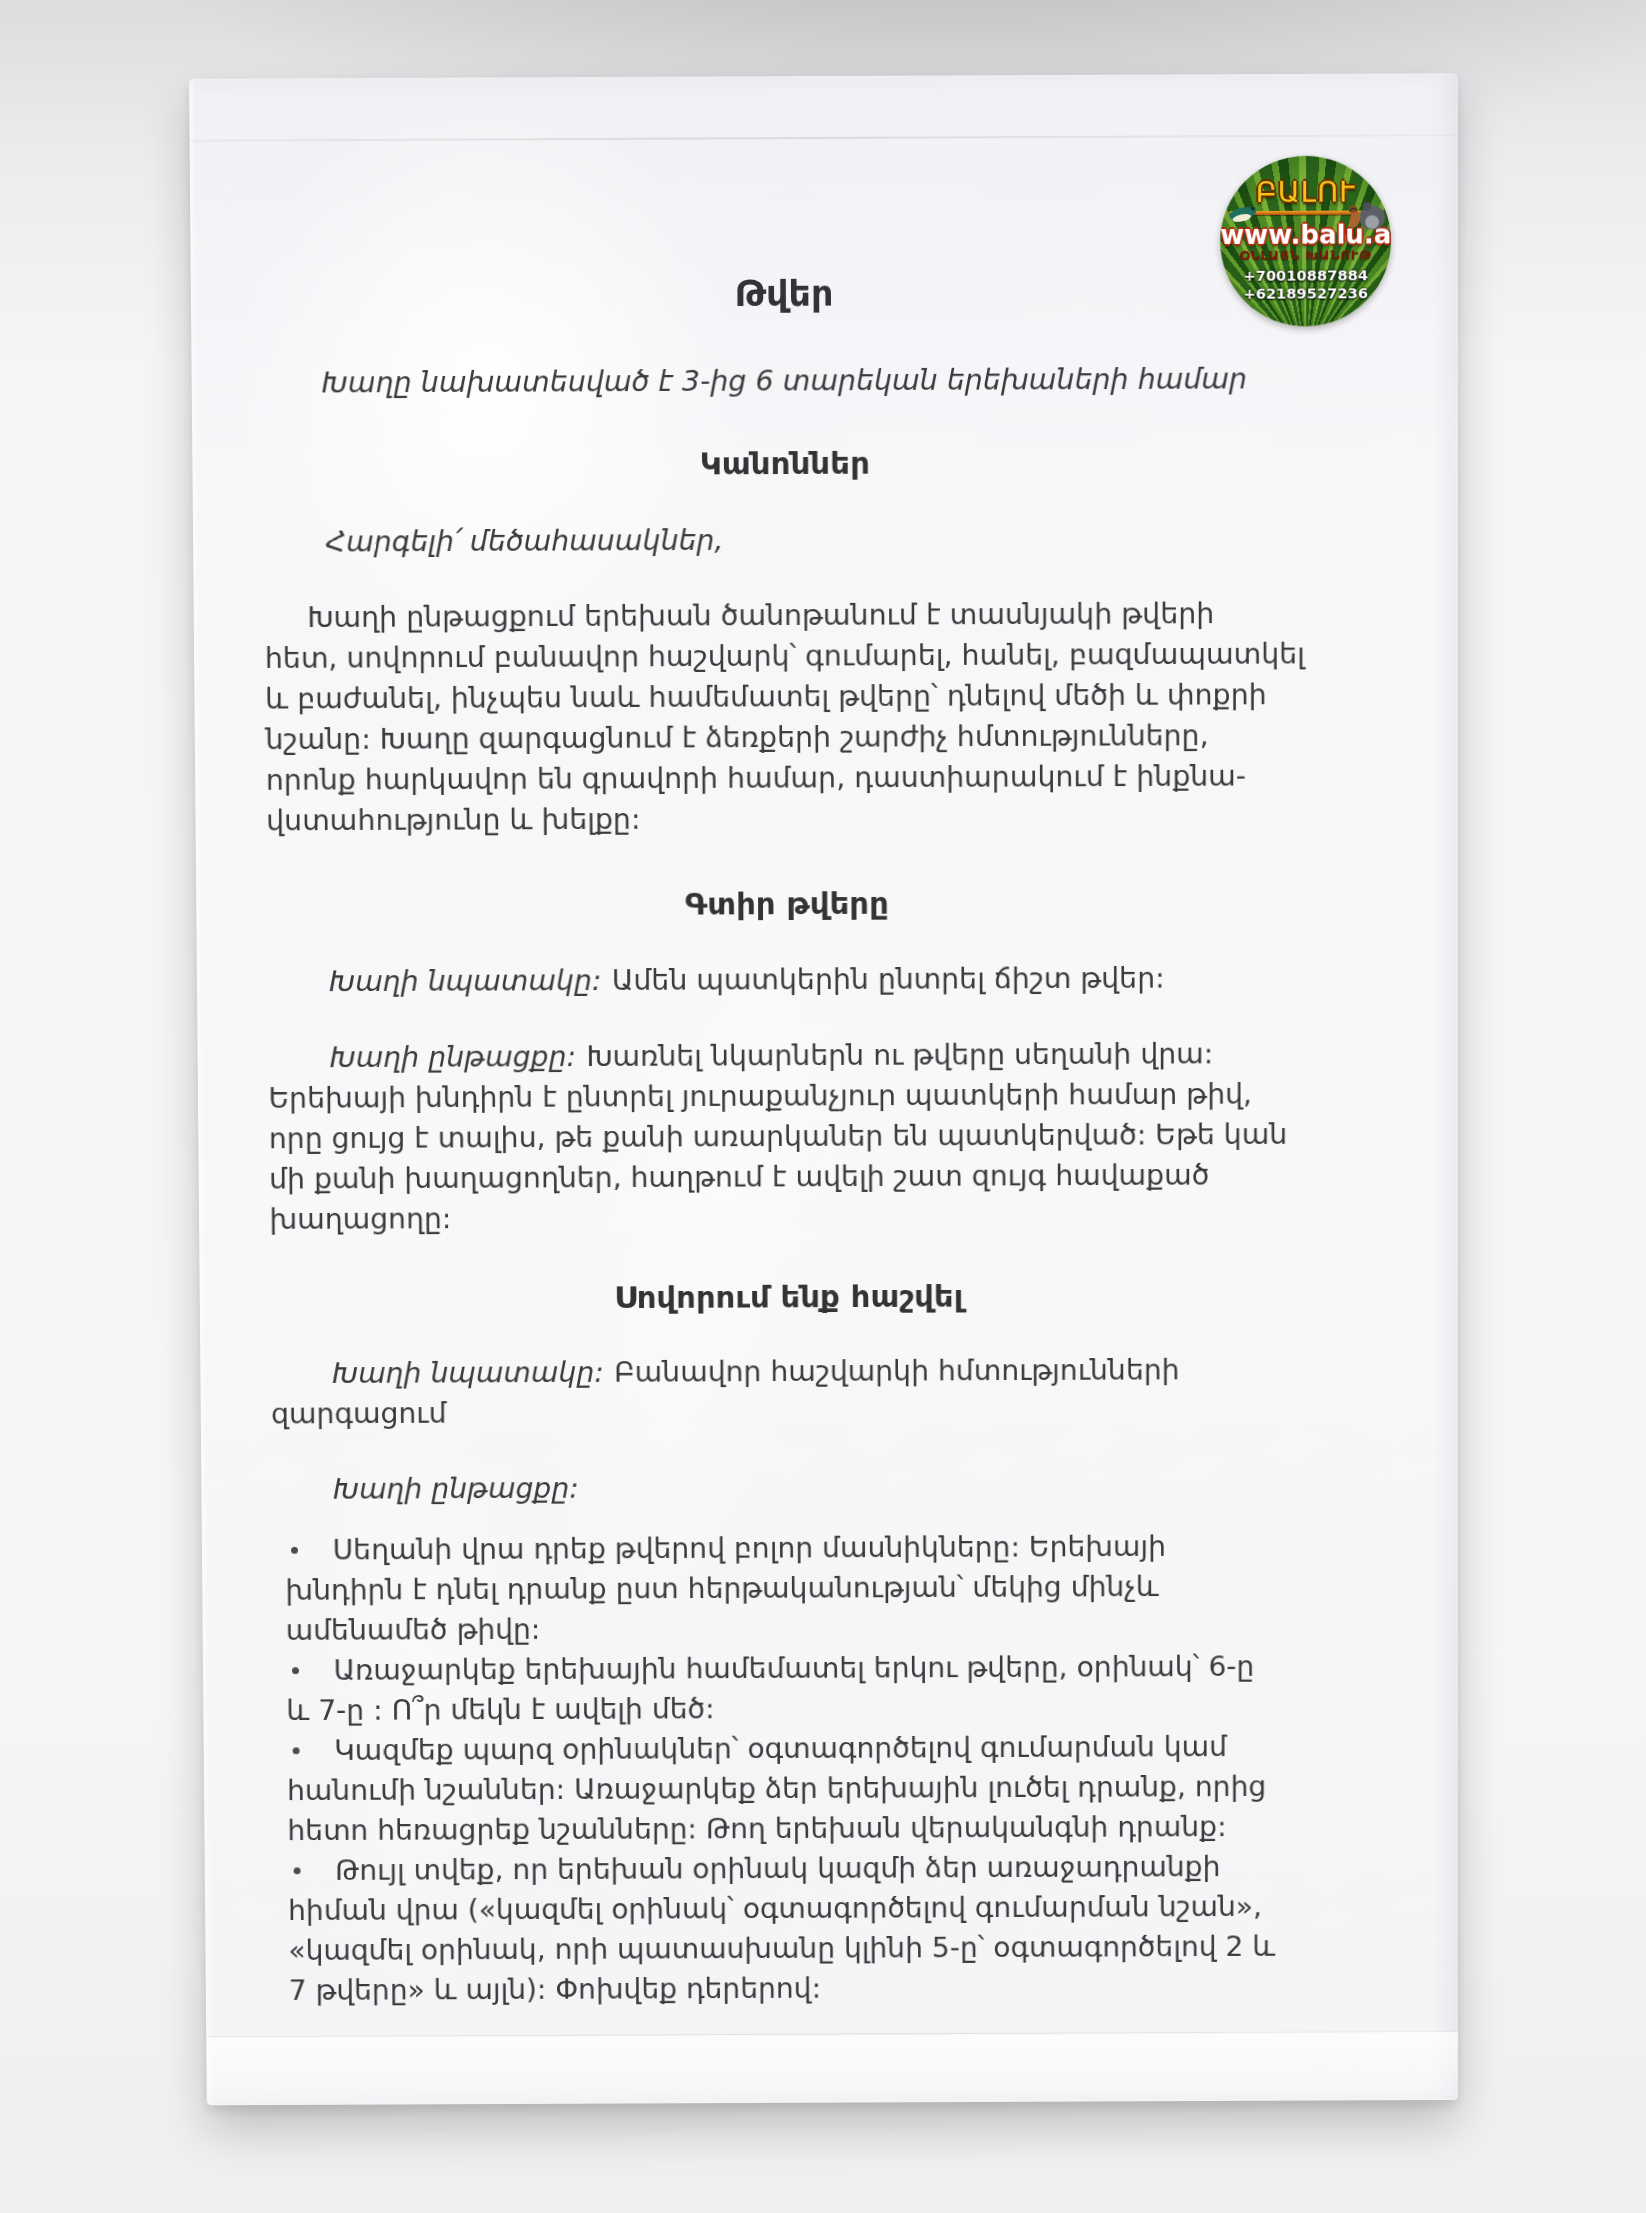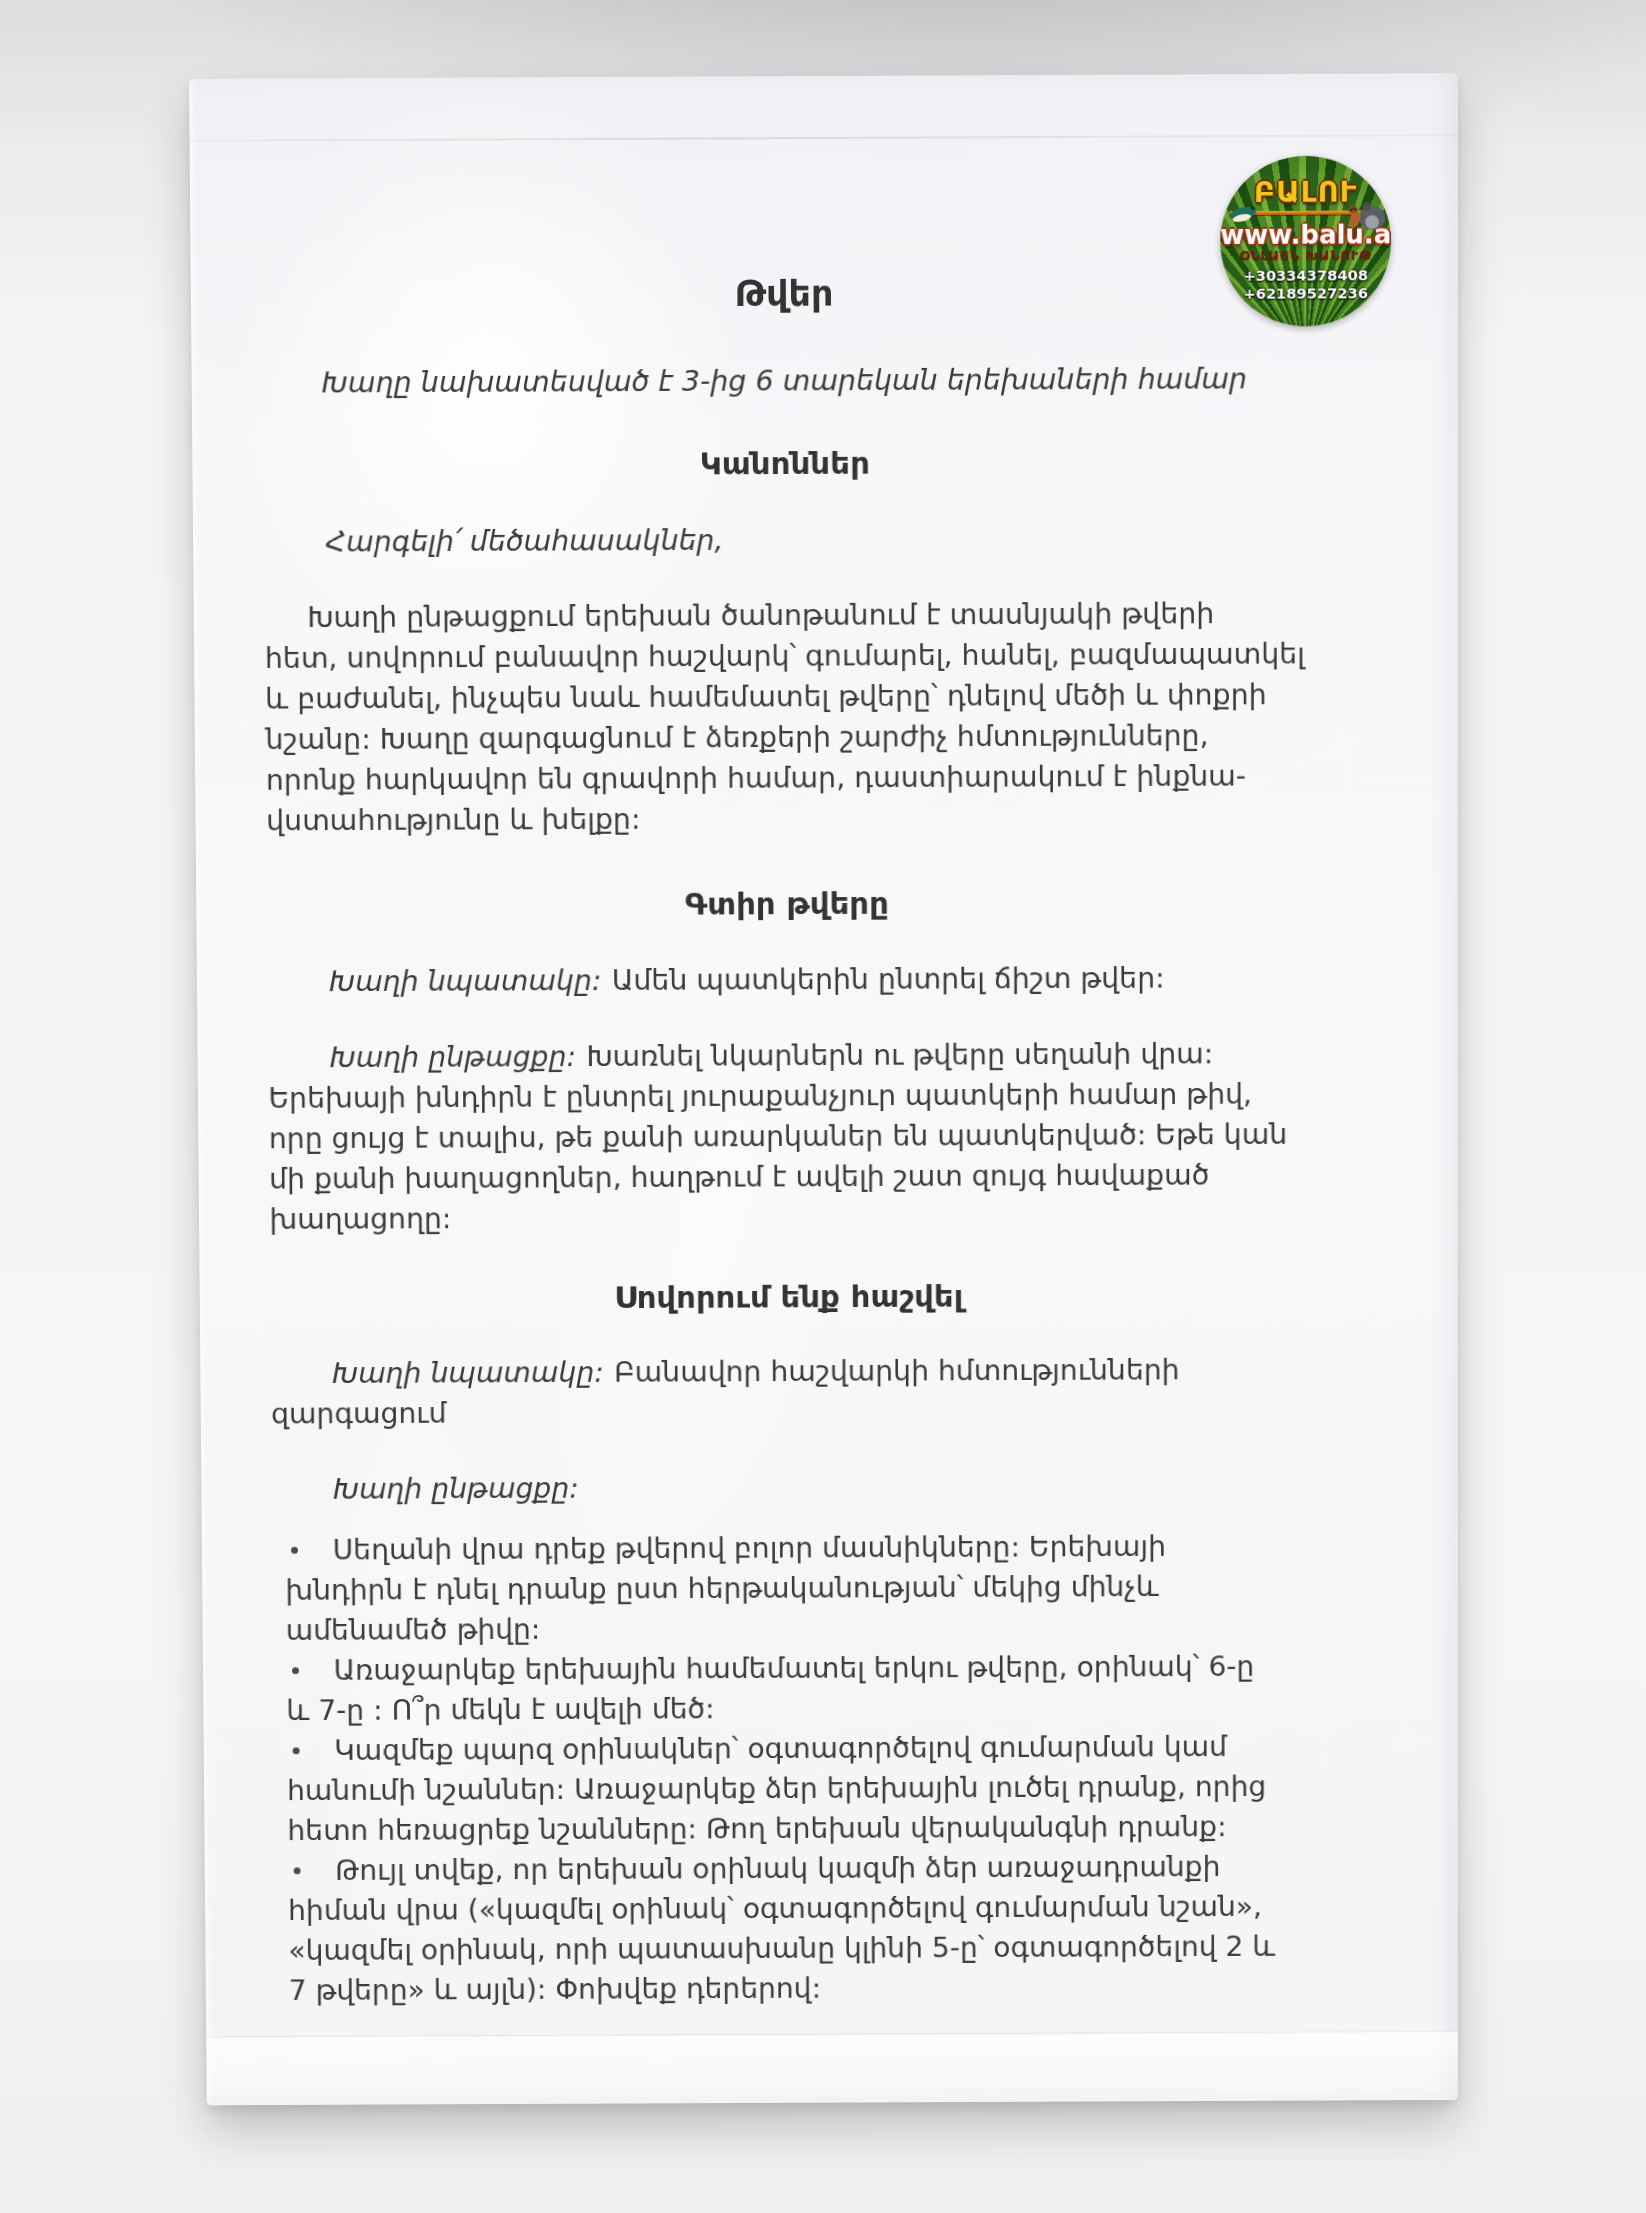--- a/index.html
+++ b/index.html
@@ -42,21 +42,21 @@
 
   
   .sticker{
     position:absolute;left:1031px;top:82px;width:171px;height:171px;border-radius:50%;
     overflow:hidden;text-align:center;
     background:
       radial-gradient(circle at 50% 50%, rgba(0,0,0,0) 55%, rgba(0,40,0,0.35) 100%),
       repeating-conic-gradient(from -50deg at 50% 118%, #1d4f12 0deg 3deg, #4c8a24 3deg 6deg, #79b035 6deg 8deg, #2a631a 8deg 12deg, #63a02c 12deg 14deg);
     box-shadow:0 2.6px 7px rgba(0,0,0,0.28);
   }
-  .stk-brand{margin-top:21px;font-size:29px;line-height:31px;font-weight:bold;color:#f2c51b;letter-spacing:0.9px;
+  .stk-brand{margin-top:21px;font-size:29px;line-height:31px;font-weight:normal;color:#f2c51b;letter-spacing:0.9px;
     text-shadow:-1.7px 0 #6b2a00,1.7px 0 #6b2a00,0 -1.7px #6b2a00,0 1.7px #6b2a00,0 2.6px 2.6px rgba(0,0,0,0.5);}
   .stk-divider{height:4.3px;margin:2.6px 8.6px 0;border-radius:2.6px;
     background:linear-gradient(180deg,#f2a21e,#b85810);box-shadow:0 0.9px 0.9px rgba(60,20,0,0.6);}
   .stk-site{margin-top:6px;font-size:26px;line-height:28px;font-weight:bold;color:#ffffff;
     text-shadow:-1.7px 0 #b52a10,1.7px 0 #b52a10,0 -1.7px #b52a10,0 1.7px #b52a10,0 2.6px 3.5px rgba(0,0,0,0.45);}
   .stk-tagline{margin-top:0;font-size:13px;line-height:14.7px;font-weight:bold;color:#7d1509;letter-spacing:0.9px;
     text-shadow:0 0.9px 0.9px rgba(0,0,0,0.35);}
   .stk-phone{margin-top:3.5px;font-size:14.7px;line-height:18px;font-weight:bold;color:#ffffff;
     text-shadow:0 0.9px 1.7px #000,0 0 2.6px #000;}
   .stk-phone + .stk-phone{margin-top:0;}
@@ -114,21 +114,21 @@
           <ellipse cx="30" cy="25" rx="8" ry="8" fill="#9aa0a6"></ellipse>
           <circle cx="24" cy="7" r="5" fill="#4d5157"></circle>
           <ellipse cx="10" cy="22" rx="6" ry="10" fill="#a9652e" transform="rotate(18 10 22)"></ellipse>
           <circle cx="8" cy="10" r="4.5" fill="#8a4a20"></circle>
           <path d="M4 13 q4 -7 9 -1" fill="none" stroke="#222" stroke-width="1.5"></path>
         </svg>
       </span>
       <div class="stk-divider"></div>
       <div class="stk-site">www.balu.am</div>
       <div class="stk-tagline">ՕՆԼԱՅՆ ԽԱՆՈՒԹ</div>
-      <div class="stk-phone">+30334378408</div>
+      <div class="stk-phone">+70010887884</div>
       <div class="stk-phone">+62189527236</div>
     </div>
 
     <div class="doc">
       <h1 class="title">Թվեր</h1>
       <p class="subtitle">Խաղը նախատեսված է 3-ից 6 տարեկան երեխաների համար</p>
       <h2 class="h-rules">Կանոններ</h2>
       <p class="greeting">Հարգելի՛ մեծահասակներ,</p>
       <p class="intro">Խաղի ընթացքում երեխան ծանոթանում է տասնյակի թվերի
 հետ, սովորում բանավոր հաշվարկ՝ գումարել, հանել, բազմապատկել

